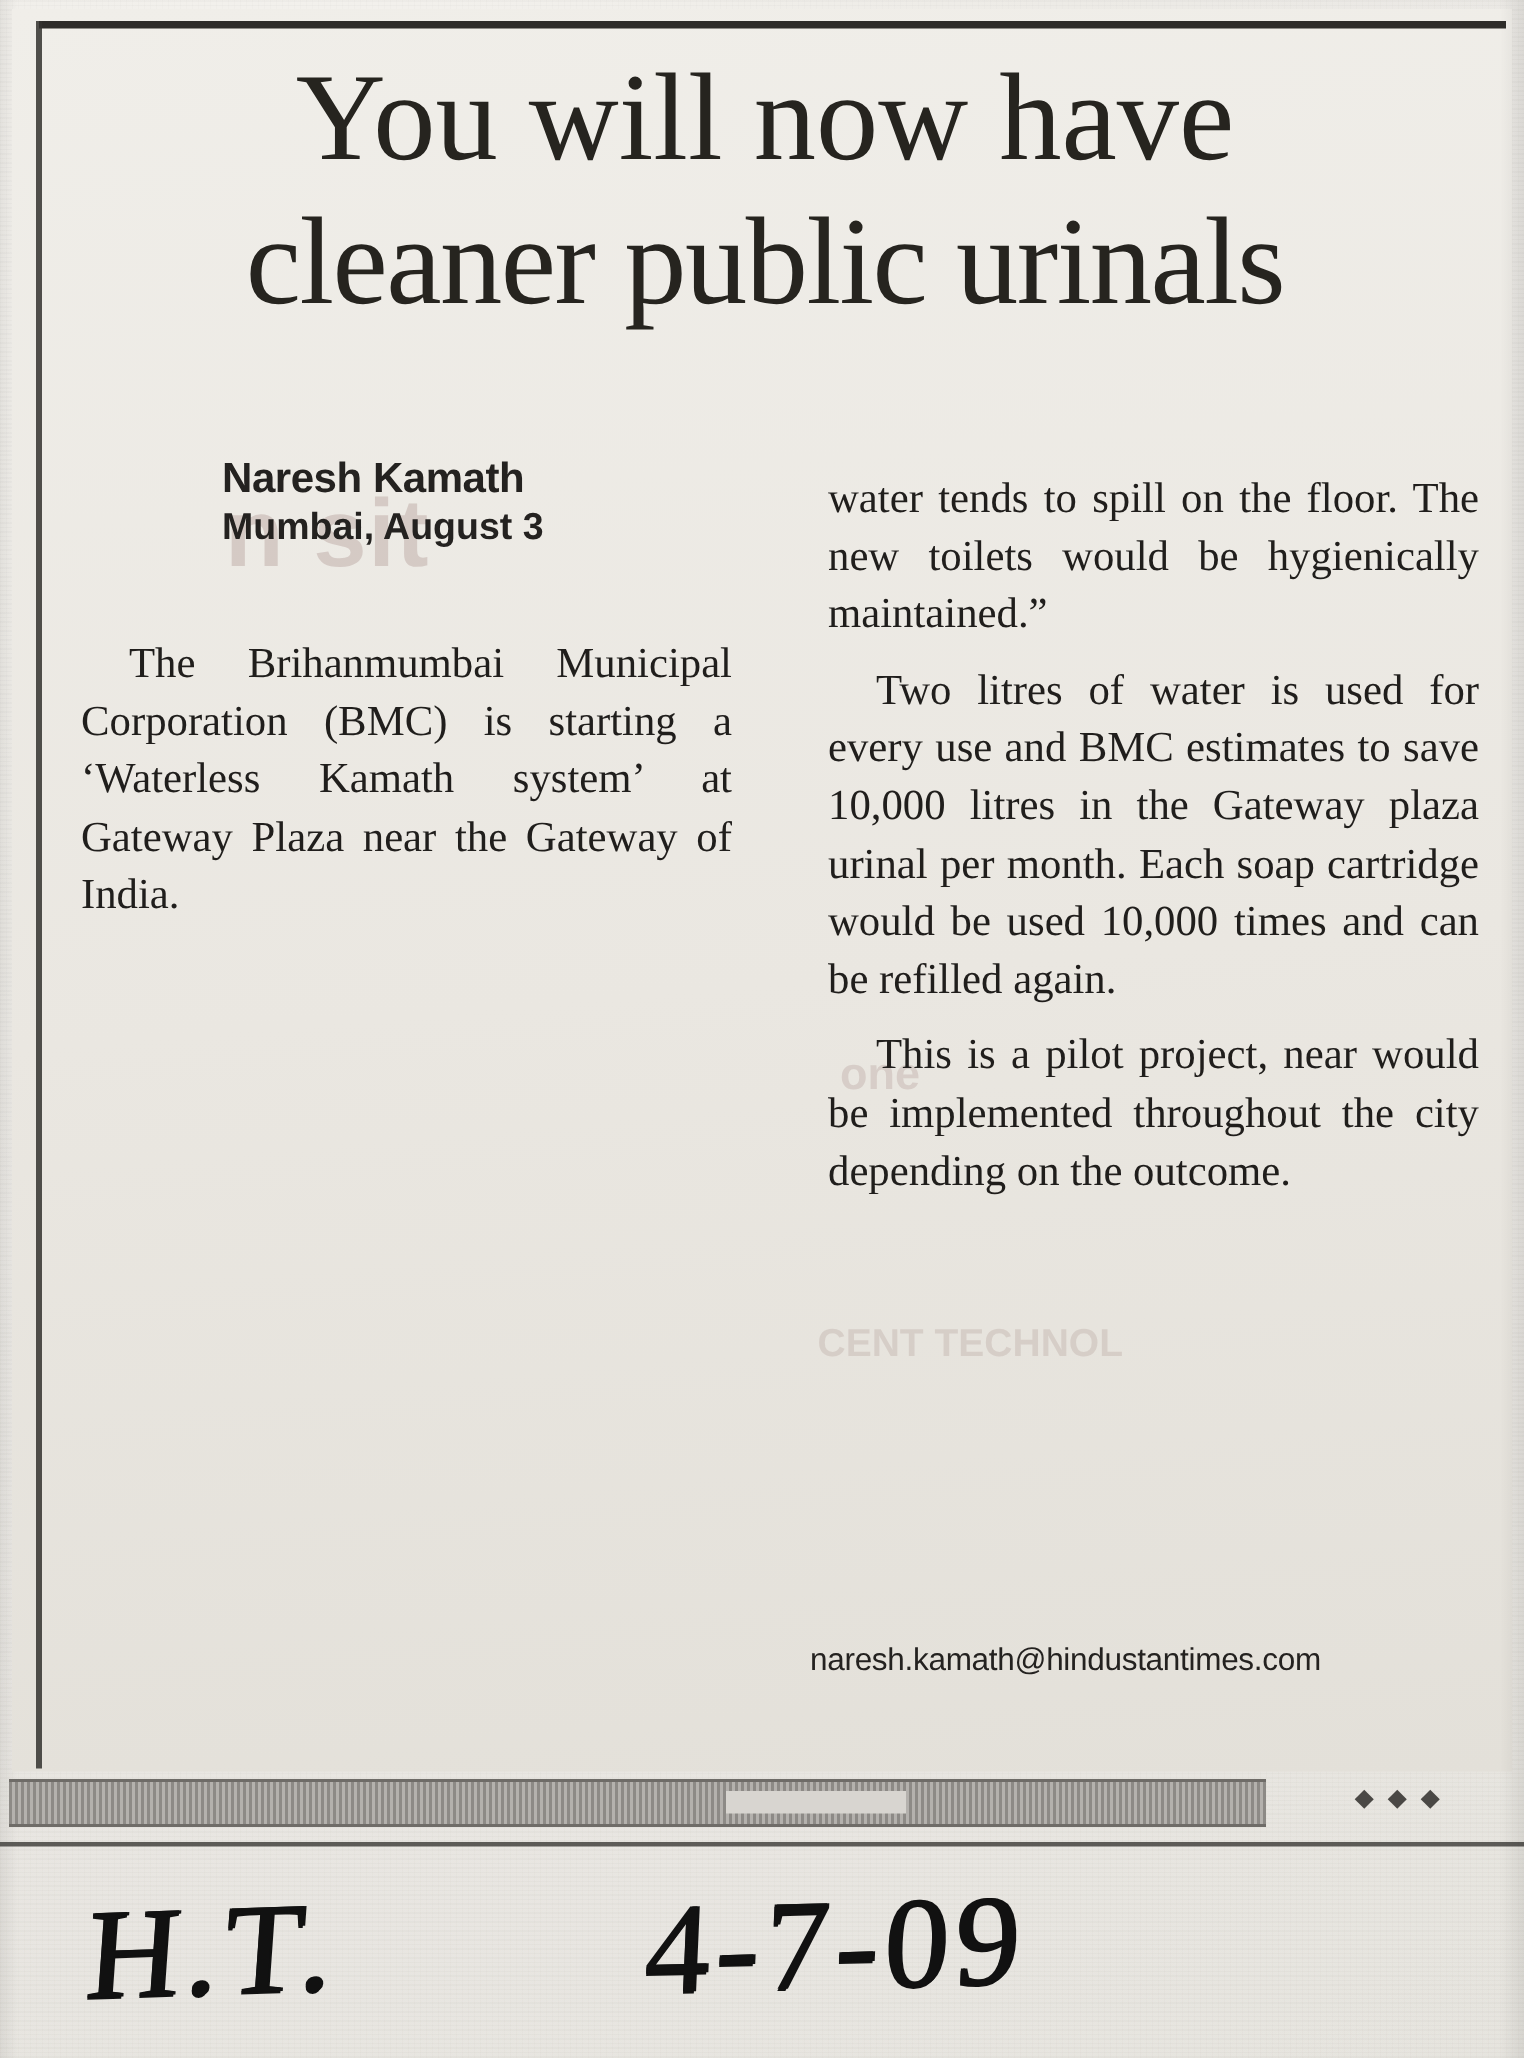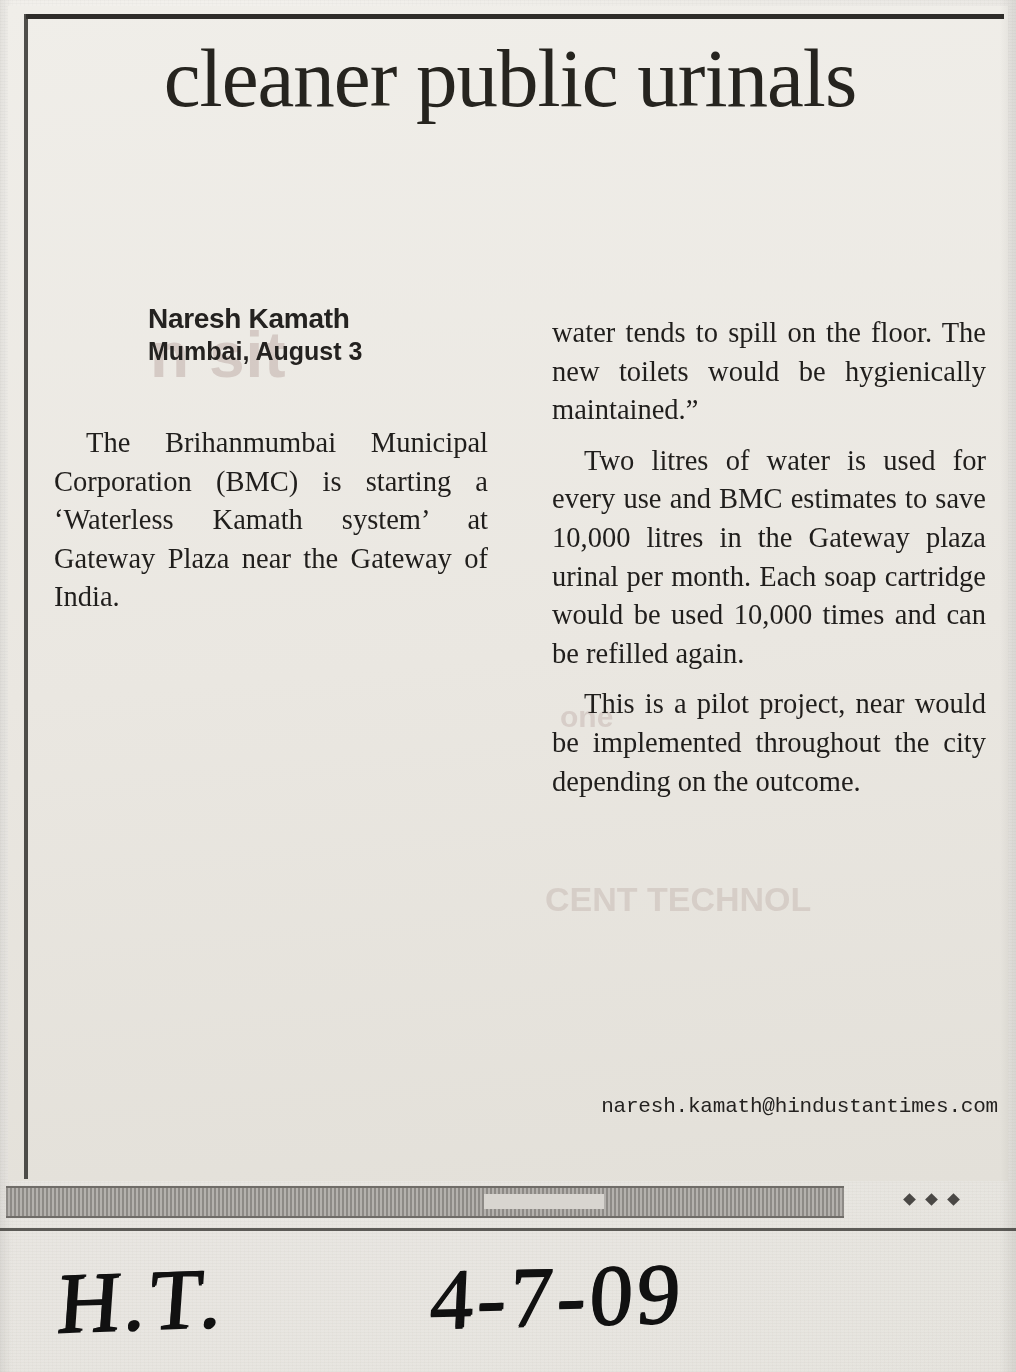--- a/index.html
+++ b/index.html
@@ -110,40 +110,39 @@
   .col.left  { left: 42px; }
   .col.right { left: 540px; top: 302px; }
   .col p { margin: 12px; }
   .col p.indent { text-indent: 32px; }
 
   .email {
     position: absolute;
     left: 540px;
     top: 1095px;
     width: 458px;
-    text-align: right;
-    font-family: Liberation Mono, monospace;
+    font-family: Liberation Sans, sans-serif;
     font-size: 21px;
     color: #242220;
     letter-spacing: -0.2px;
   }
 
   
   .ghost {
     position: absolute;
     color: rgba(150,120,115,0.28);
     font-family: "Liberation Sans", sans-serif;
     font-weight: bold;
     white-space: nowrap;
     pointer-events: none;
     user-select: none;
   }
   .ghost-1 { left: 150px; top: 318px; font-size: 64px; letter-spacing: 1px; }
   .ghost-2 { left: 560px; top: 700px; font-size: 30px; color: rgba(150,120,115,0.22); }
-  .ghost-3 { left: 545px; top: 880px; font-size: 34px; color: rgba(150,120,115,0.20); }
+  .ghost-3 { left: 545px; top: 880px; font-size: 26px; color: rgba(150,120,115,0.20); }
 
   
   .greybar {
     position: absolute;
     left: 6px;
     top: 1186px;
     width: 838px;
     height: 28px;
     background: repeating-linear-gradient(90deg, #8d8a86 0px, #8d8a86 2px, #b4b1ad 2px, #b4b1ad 4px);
     border-top: 2px solid #6f6c68;
@@ -238,20 +237,21 @@
 <div class="clipping">
   <div class="rule-top"></div>
   <div class="rule-left"></div>
 </div>
 
 <div class="ghost ghost-1">n sit</div>
 <div class="ghost ghost-2">one</div>
 <div class="ghost ghost-3">CENT TECHNOL</div>
 
 <div class="headline">
+  <div class="line line1">You will now have</div>
   <div class="line line2">cleaner public urinals</div>
 </div>
 
 <div class="byline">
   <div class="author">Naresh Kamath</div>
   <div class="place">Mumbai, August 3</div>
 </div>
 
 <div class="col left">
   <p class="indent">The Brihanmumbai Municipal Corporation (BMC) is starting a ‘Waterless Kamath system’ at Gateway Plaza near the Gateway of India.</p>

